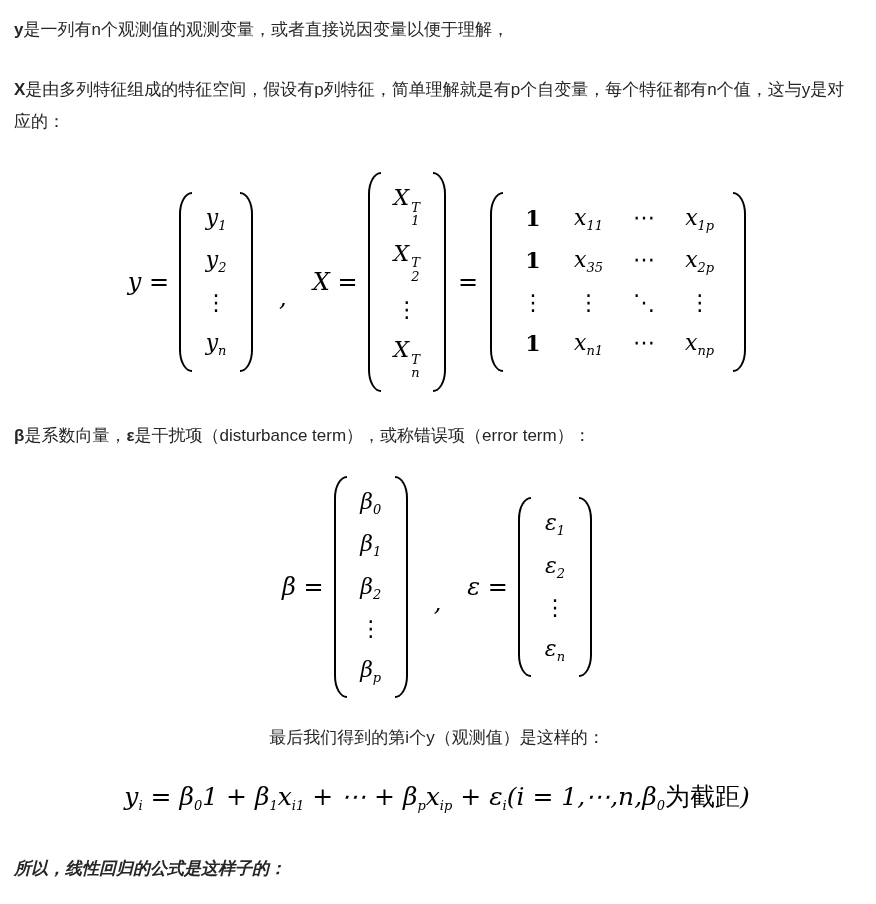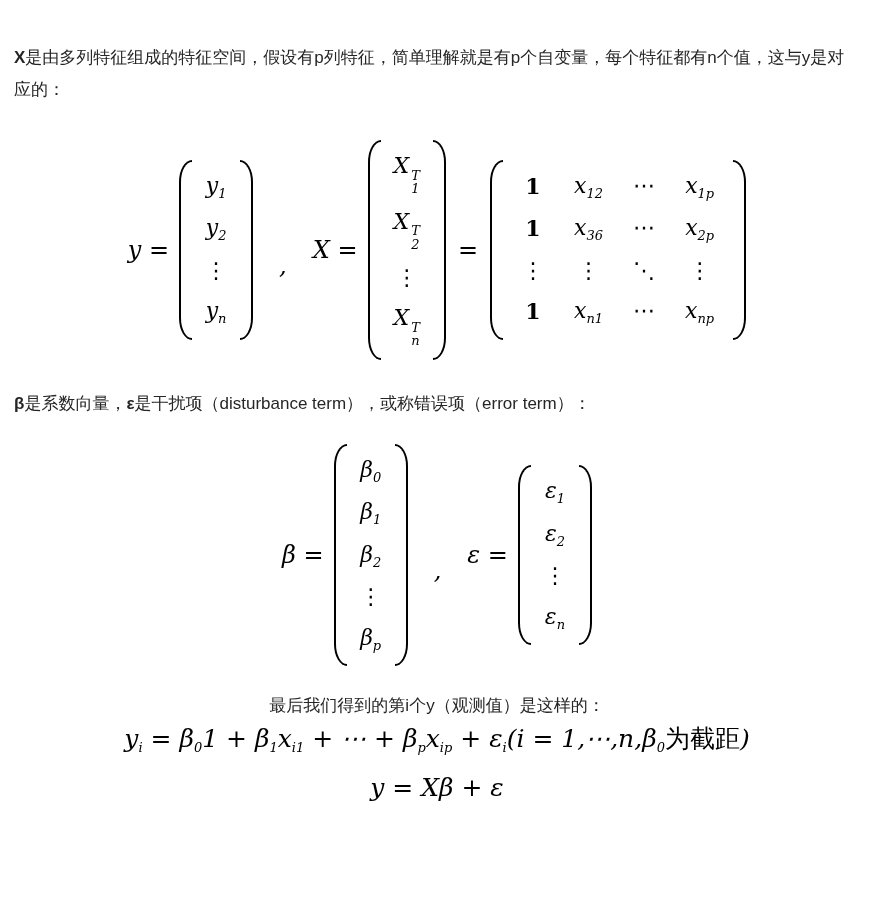--- a/index.html
+++ b/index.html
@@ -47,28 +47,29 @@
     display: inline-flex; flex-direction: column; align-items: flex-start;
     font-size: 13px; line-height: 1.05; vertical-align: -0.5em; margin-left: 2px;
     font-style: italic;
   }
 
   .lhs { font-size: 24px; margin-right: 10px; }
   .comma { font-size: 24px; margin: 0 26px; transform: translateY(16px); }
   .eqsign { font-size: 24px; margin: 0 12px; }
 
   .eqline { font-size: 25px; text-align: center; }
-  .eq3 { }
+  .eq3 { margin-top: 26px; }
   .eq4 { margin-top: 18px; }
 </style>
 </head>
 <body>
 
 <div class="page">
 
+  <p class="para p1"><strong>y</strong><span>是一列有n个观测值的观测变量，或者直接说因变量以便于理解，</span></p>
 
   <p class="para p2"><strong>X</strong><span>是由多列特征组成的特征空间，假设有p列特征，简单理解就是有p个自变量，每个特征都有n个值，这与y是对应的：</span></p>
 
   <div class="eq-row eq1">
     <span class="mi lhs">y =</span>
     <span class="matrix">
       <span class="paren l"></span>
       <span class="vec">
           <span class="mcell"><span class="mi">y</span><sub>1</sub></span>
           <span class="mcell"><span class="mi">y</span><sub>2</sub></span>
@@ -96,25 +97,25 @@
               <span>n</span>
             </span></span>
         </span>
       <span class="paren r"></span>
     </span>
     <span class="mi eqsign">=</span>
     <span class="matrix">
       <span class="paren l"></span>
       <span class="mat" style="grid-template-columns: repeat(4, auto);">
           <span class="mcell"><span class="mn">1</span></span>
-          <span class="mcell"><span class="mi">x</span><sub>12</sub></span>
+          <span class="mcell"><span class="mi">x</span><sub>11</sub></span>
           <span class="mcell"><span class="dots">⋯</span></span>
           <span class="mcell"><span class="mi">x</span><sub>1p</sub></span>
           <span class="mcell"><span class="mn">1</span></span>
-          <span class="mcell"><span class="mi">x</span><sub>36</sub></span>
+          <span class="mcell"><span class="mi">x</span><sub>35</sub></span>
           <span class="mcell"><span class="dots">⋯</span></span>
           <span class="mcell"><span class="mi">x</span><sub>2p</sub></span>
           <span class="mcell"><span class="dots">⋮</span></span>
           <span class="mcell"><span class="dots">⋮</span></span>
           <span class="mcell"><span class="dots">⋱</span></span>
           <span class="mcell"><span class="dots">⋮</span></span>
           <span class="mcell"><span class="mn">1</span></span>
           <span class="mcell"><span class="mi">x</span><sub>n1</sub></span>
           <span class="mcell"><span class="dots">⋯</span></span>
           <span class="mcell"><span class="mi">x</span><sub>np</sub></span>
@@ -149,16 +150,17 @@
           <span class="mcell"><span class="mi">ε</span><sub>n</sub></span>
         </span>
       <span class="paren r"></span>
     </span>
   </div>
 
   <p class="para p4"><span>最后我们得到的第i个y（观测值）是这样的：</span></p>
 
   <div class="eqline eq3">y<sub>i</sub> = β<sub>0</sub>1 + β<sub>1</sub>x<sub>i1</sub> + ⋯ + β<sub>p</sub>x<sub>ip</sub> + ε<sub>i</sub>(i = 1,⋯,n,β<sub>0</sub><span class="cjk">为截距</span>)</div>
 
+  <p class="para p5"><strong>所以，线性回归的公式是这样子的：</strong></p>
 
   <div class="eqline eq4">y = Xβ + ε</div>
 
 </div>
 
 </body></html>

